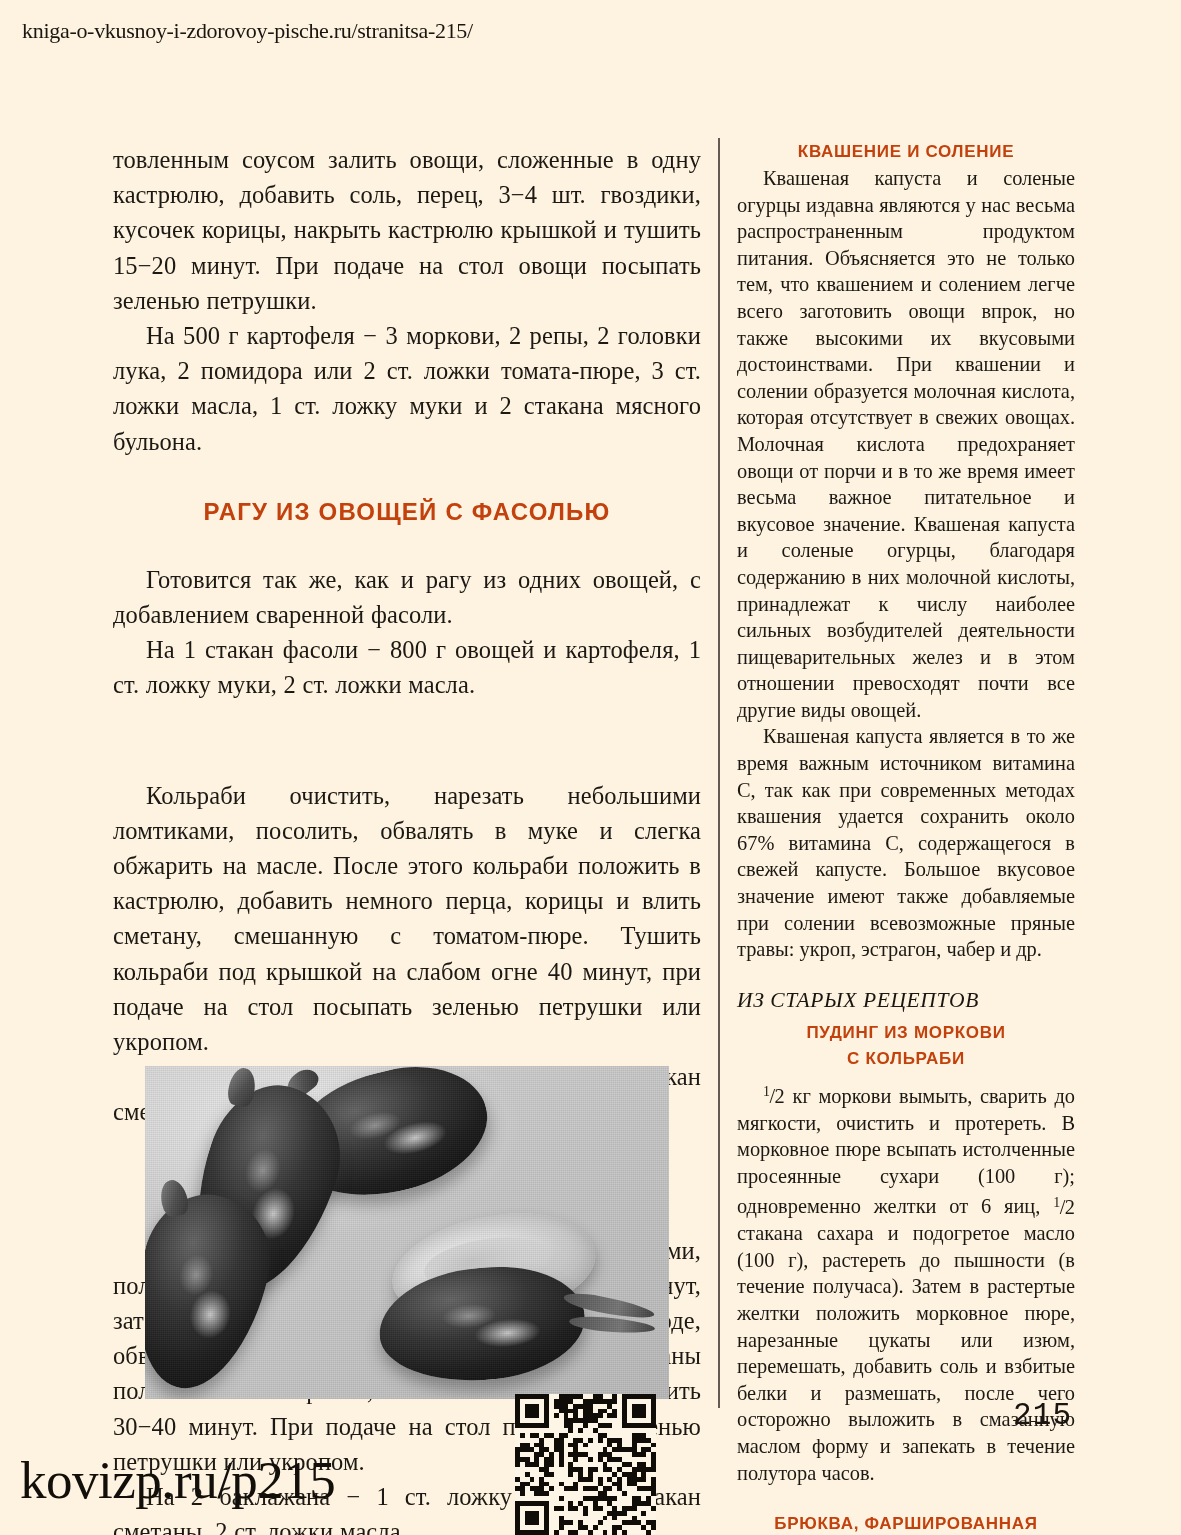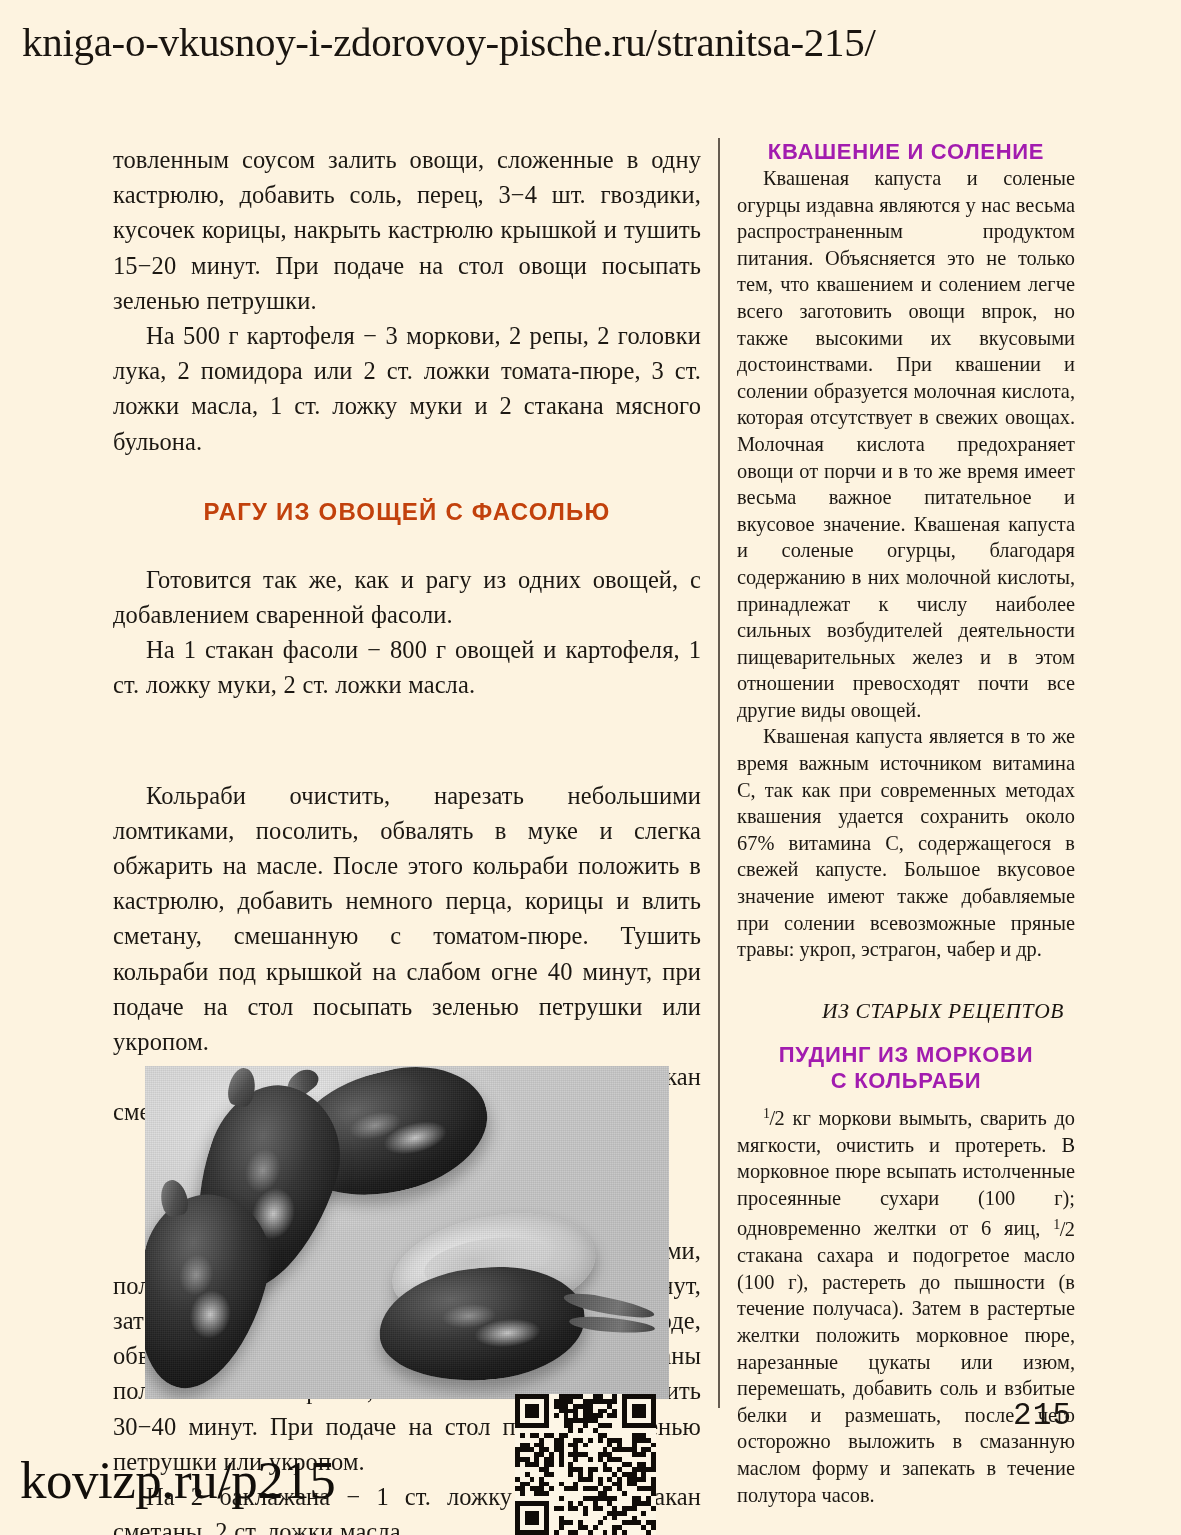--- a/index.html
+++ b/index.html
@@ -17,21 +17,21 @@
     color: #1c1813;
     -webkit-font-smoothing: antialiased;
   }
 
   
   .top-url {
     position: absolute;
     left: 22px;
     top: 18px;
     font-family: "Liberation Serif", "DejaVu Serif", serif;
-    font-size: 41px;
+    font-size: 22px;
     letter-spacing: -0.3px;
     color: #1a1510;
     white-space: nowrap;
   }
 
   
   .page {
     position: absolute;
     left: 0;
     top: 128px;
@@ -93,34 +93,34 @@
     line-height: 26.6px;
     text-align: justify;
     text-indent: 26px;
     letter-spacing: 0px;
   }
 
   h2.r-title {
     margin: 0;
     font-family: "Liberation Sans", "DejaVu Sans", sans-serif;
     font-weight: bold;
-    font-size: 22px;
+    font-size: 17px;
     letter-spacing: 0.7px;
     text-align: center;
     line-height: 26px;
-    color: #a21caf;
+    color: #c2410c;
   }
   h3.r-subhead {
-    margin: 11px;
+    margin: 0;
     font-family: "Liberation Serif", "DejaVu Serif", serif;
     font-style: italic;
     font-weight: normal;
     font-size: 21.5px;
     letter-spacing: 0.6px;
-    text-align: right;
+    text-align: left;
     color: #1a1510;
   }
   .r-gap-lg { height: 25px; }
   .r-gap-sm { height: 7px; }
 
   .frac { white-space: nowrap; }
   .frac sup { font-size: .68em; vertical-align: .52em; }
   .frac .sl  { margin: 0 -0.5px; }
 
   

